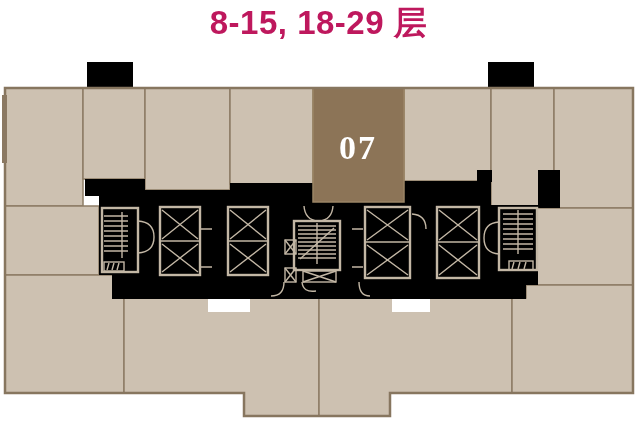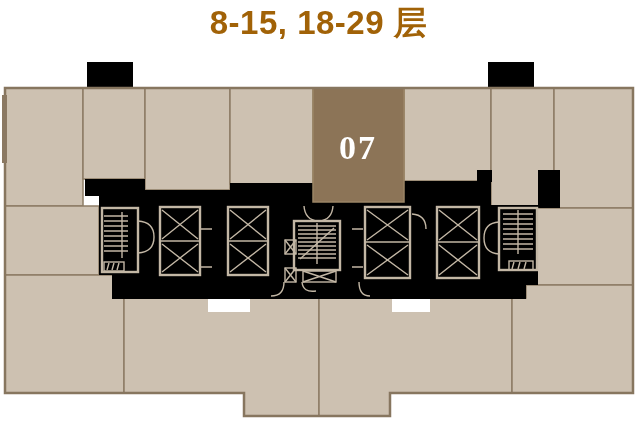--- a/index.html
+++ b/index.html
@@ -1,19 +1,19 @@
 <!DOCTYPE html>
 <html><head>
 <meta charset="utf-8">
 <style>
   html,body{margin:0;padding:0;background:#ffffff;}
   .stage{position:relative;width:637px;height:421px;background:#ffffff;overflow:hidden;
          font-family:"Liberation Sans",sans-serif;}
   .title{position:absolute;top:1px;left:0;width:100%;text-align:center;
-         font-size:33px;font-weight:bold;color:#a16207;letter-spacing:0.5px;}
+         font-size:33px;font-weight:bold;color:#be185d;letter-spacing:0.5px;}
   svg{position:absolute;top:0;left:0;}
   .unit{fill:#cdc1b1;stroke:#8d7c66;stroke-width:1.5;}
   .core{fill:#000000;stroke:none;}
   .lw{stroke:#c3b7a5;fill:none;stroke-width:1.4;}
   .lwbold{stroke:#c3b7a5;fill:none;stroke-width:2.4;}
   .notch{fill:#ffffff;stroke:none;}
   .outline{fill:none;stroke:#87765f;stroke-width:2.5;}
   .u07{fill:#8c7457;stroke:#9b8566;stroke-width:1.5;}
   .u07label{font-family:"Liberation Serif",serif;font-weight:bold;font-size:34px;
             fill:#ffffff;letter-spacing:2px;}

